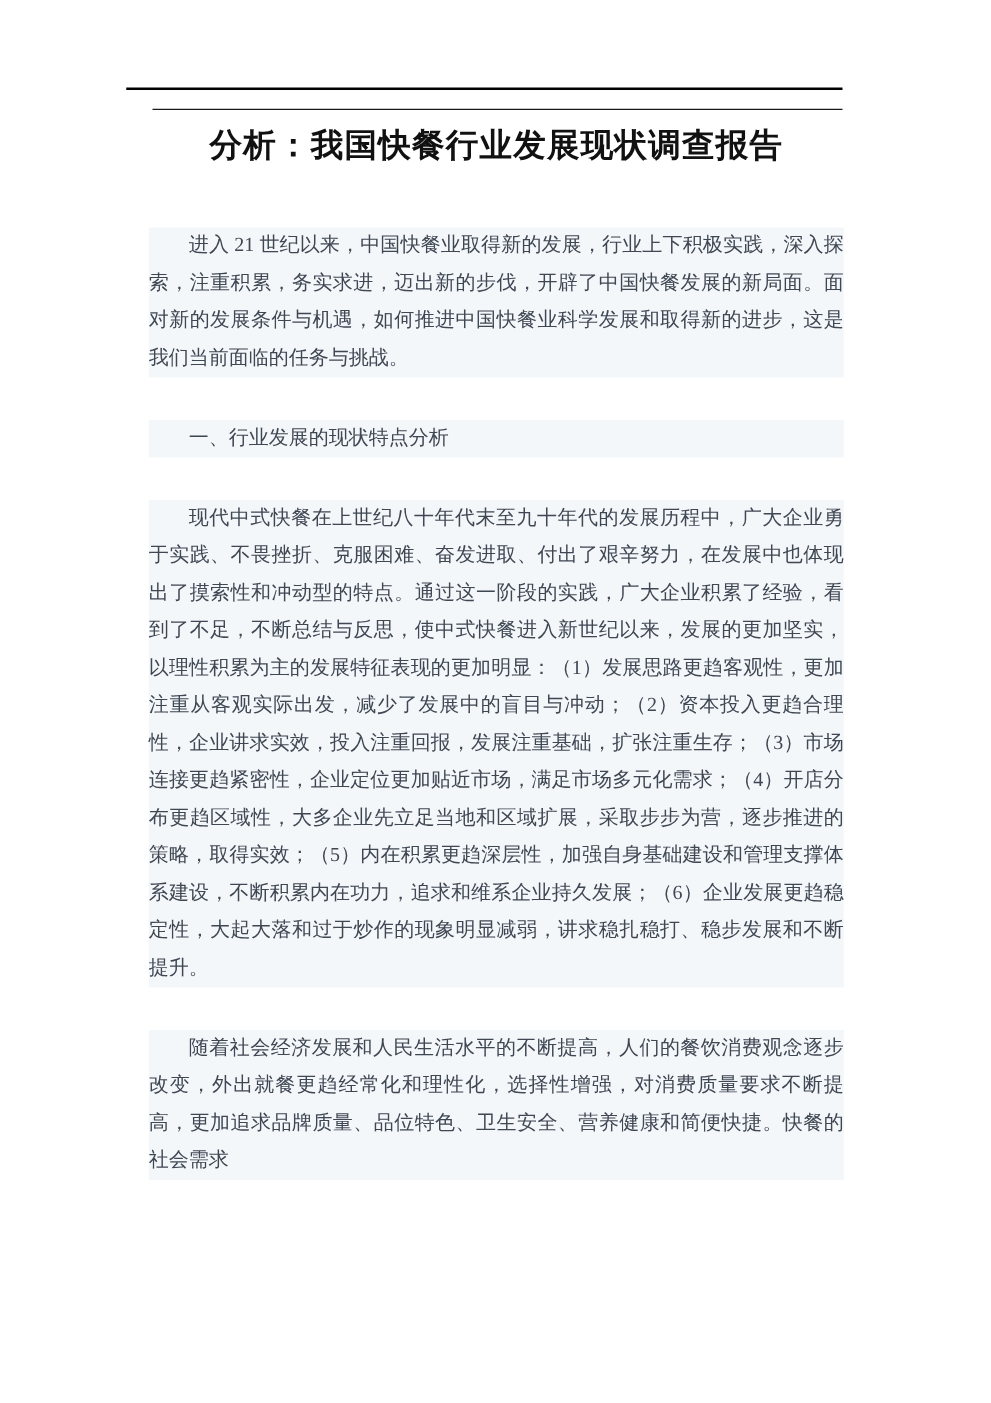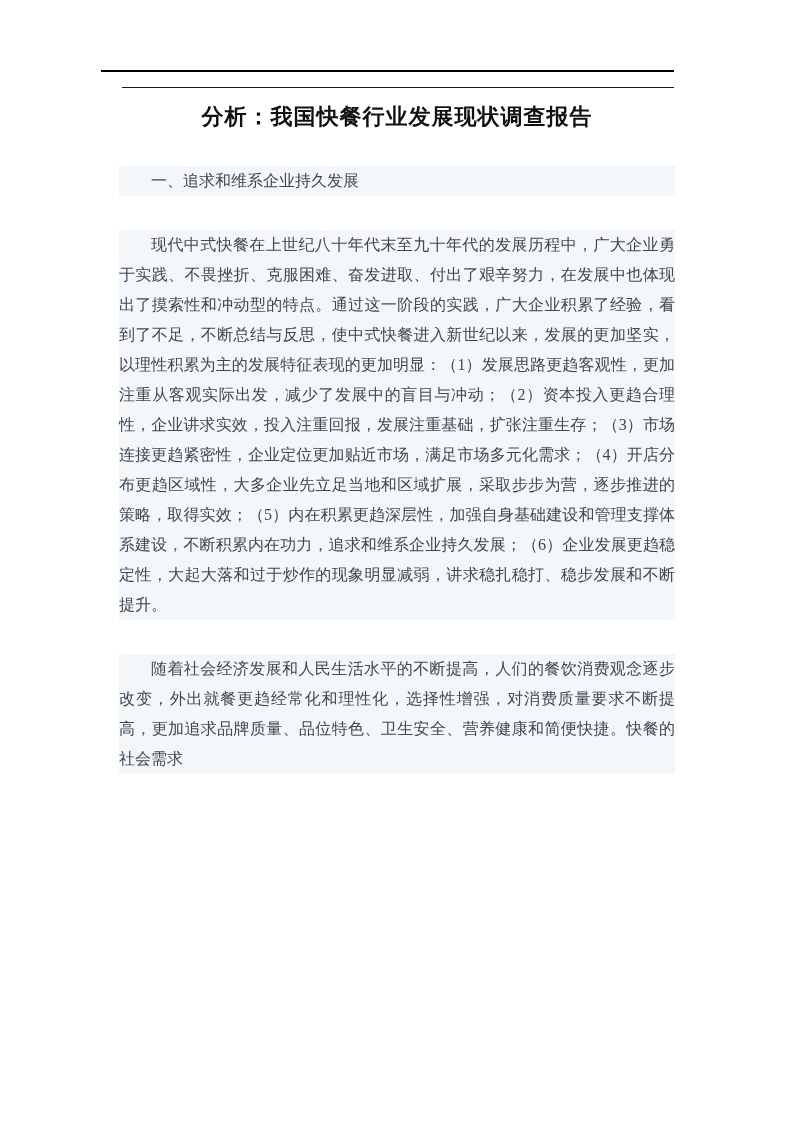--- a/index.html
+++ b/index.html
@@ -29,21 +29,21 @@
     border-top: 1px solid #1a1a1a;
   }
   .content {
     position: absolute;
     left: 119px;
     top: 96px;
     width: 556px;
   }
   .doc-title {
     margin: 6px 0 0 0;
-    font-size: 22px;
+    font-size: 26px;
     font-weight: 700;
     letter-spacing: 1px;
     line-height: 30px;
     text-align: center;
     color: #111111;
     font-family: "Liberation Serif", serif;
   }
   .block {
     margin: 34px 0 0 0;
     font-size: 16px;
@@ -63,22 +63,23 @@
 
 <div class="page">
 
   <div class="rule-top"></div>
   <div class="rule-bottom"></div>
 
   <div class="content">
 
     <h1 class="doc-title">分析：我国快餐行业发展现状调查报告</h1>
 
+    <p class="block first">进入 21 世纪以来，中国快餐业取得新的发展，行业上下积极实践，深入探索，注重积累，务实求进，迈出新的步伐，开辟了中国快餐发展的新局面。面对新的发展条件与机遇，如何推进中国快餐业科学发展和取得新的进步，这是我们当前面临的任务与挑战。</p>
 
-    <p class="block">一、追求和维系企业持久发展</p>
+    <p class="block">一、行业发展的现状特点分析</p>
 
 
     <p class="block">现代中式快餐在上世纪八十年代末至九十年代的发展历程中，广大企业勇于实践、不畏挫折、克服困难、奋发进取、付出了艰辛努力，在发展中也体现出了摸索性和冲动型的特点。通过这一阶段的实践，广大企业积累了经验，看到了不足，不断总结与反思，使中式快餐进入新世纪以来，发展的更加坚实，以理性积累为主的发展特征表现的更加明显：（1）发展思路更趋客观性，更加注重从客观实际出发，减少了发展中的盲目与冲动；（2）资本投入更趋合理性，企业讲求实效，投入注重回报，发展注重基础，扩张注重生存；（3）市场连接更趋紧密性，企业定位更加贴近市场，满足市场多元化需求；（4）开店分布更趋区域性，大多企业先立足当地和区域扩展，采取步步为营，逐步推进的策略，取得实效；（5）内在积累更趋深层性，加强自身基础建设和管理支撑体系建设，不断积累内在功力，追求和维系企业持久发展；（6）企业发展更趋稳定性，大起大落和过于炒作的现象明显减弱，讲求稳扎稳打、稳步发展和不断提升。</p>
 
 
     <p class="block">随着社会经济发展和人民生活水平的不断提高，人们的餐饮消费观念逐步改变，外出就餐更趋经常化和理性化，选择性增强，对消费质量要求不断提高，更加追求品牌质量、品位特色、卫生安全、营养健康和简便快捷。快餐的社会需求</p>
 
   </div>
 
 </div>

